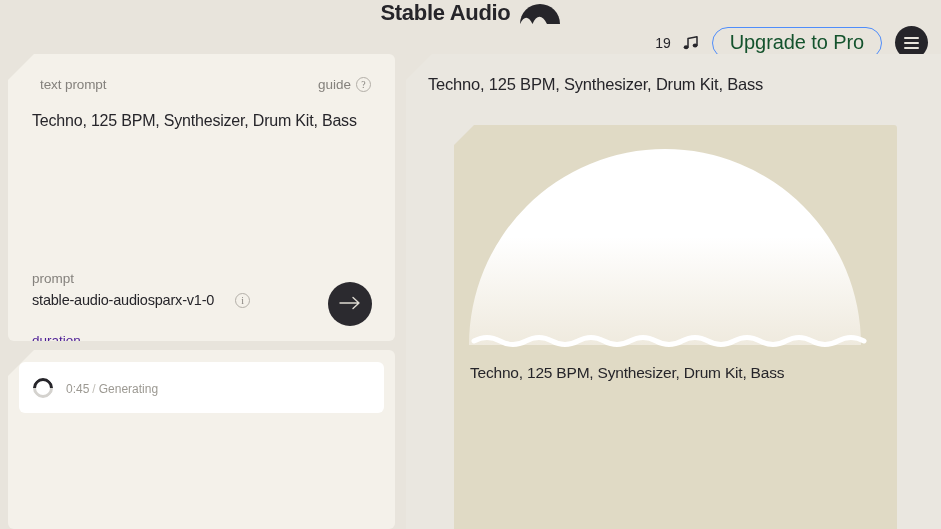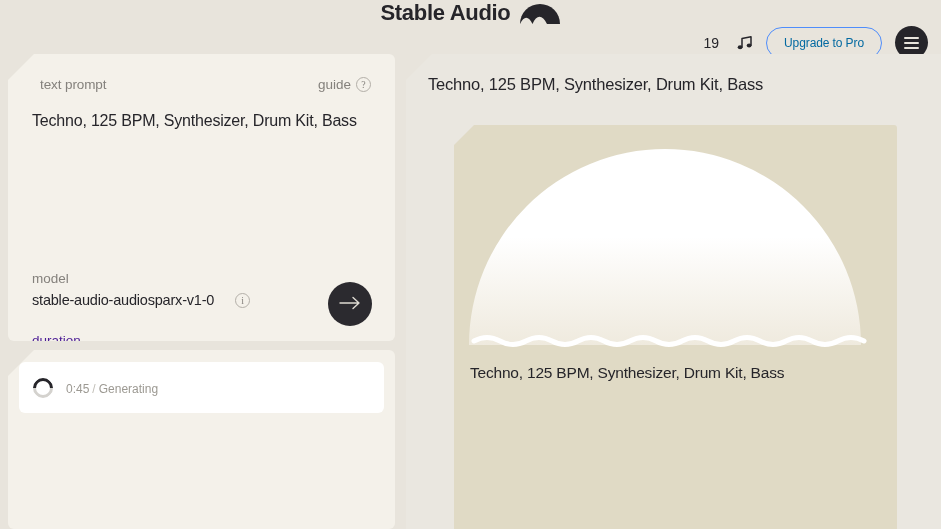--- a/index.html
+++ b/index.html
@@ -49,35 +49,35 @@
   .header-right {
     margin-left: auto;
     display: flex;
     align-items: center;
     gap: 13px;
   }
 
   .credits {
     display: flex;
     align-items: center;
-    gap: 18px;
+    gap: 12px;
     font-size: 14px;
     color: #26252a;
   }
 
   .credits-icon { display: block; }
 
   .upgrade-btn {
     border: 1px solid #4f8dfb;
     background: transparent;
-    color: #0369a1;
+    color: #14532d;
     border-radius: 999px;
     height: 32px;
     padding: 0 17px;
-    font-size: 12px;
+    font-size: 20px;
     font-family: inherit;
     cursor: pointer;
     letter-spacing: -0.1px;
   }
 
   .menu-btn {
     width: 33px;
     height: 33px;
     border-radius: 50%;
     background: #26252a;
@@ -375,21 +375,21 @@
         <span class="label">text prompt</span>
         <span class="guide">
           <span class="guide-text">guide</span>
           <span class="circ-icon">?</span>
         </span>
       </div>
 
       <div class="prompt-text">Techno, 125 BPM, Synthesizer, Drum Kit, Bass</div>
 
       <div class="model-block">
-        <div class="model-label">model</div>
+        <div class="model-label">prompt</div>
         <div class="model-row">
           <span class="model-name">stable-audio-audiosparx-v1-0</span>
           <span class="circ-icon">i</span>
         </div>
       </div>
 
       <div class="duration-block">
         <div class="duration-label">duration</div>
         <div class="duration-row">
           <span class="chev">

